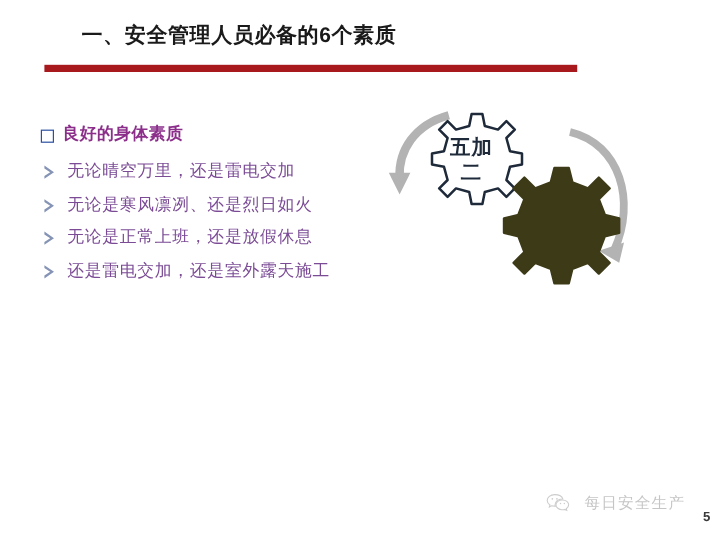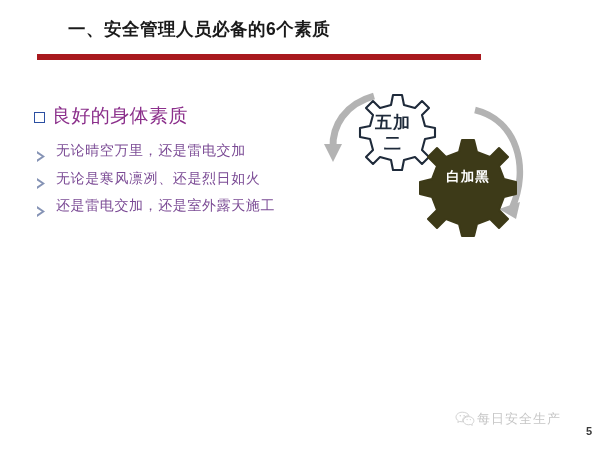--- a/index.html
+++ b/index.html
@@ -60,34 +60,34 @@
     display: inline-block;
     width: 9px;
     height: 9px;
     border: 1.6px solid #2b4fa2;
     background: transparent;
     flex: 0 0 auto;
     position: relative;
     top: 1px;
   }
   .subhead-text {
-    font-size: 19px;
-    font-weight: normal;
+    font-size: 14px;
+    font-weight: bold;
     color: #8B2F8B;
     letter-spacing: 0.4px;
     white-space: nowrap;
   }
   .bullet-list {
     list-style: none;
     margin: 0;
     padding: 0;
   }
   .bullet-item {
     display: flex;
-    align-items: flex-end;
+    align-items: flex-start;
     gap: 9px;
     margin-bottom: 10px;
     padding-left: 2px;
   }
   .arrow-bullet {
     flex: 0 0 auto;
     width: 11px;
     height: 13px;
     position: relative;
     top: 3px;
@@ -136,21 +136,21 @@
     pointer-events: none;
   }
 
   
   .watermark {
     position: absolute;
     left: 455px;
     top: 410px;
     display: flex;
     align-items: center;
-    gap: 2px;
+    gap: 12px;
     opacity: 0.42;
   }
   .wechat-icon { width: 20px; height: 16px; flex: 0 0 auto; }
   .wechat-icon svg { display: block; }
   .watermark-text {
     font-size: 13px;
     color: #777777;
     letter-spacing: 1px;
     white-space: nowrap;
   }
@@ -189,20 +189,28 @@
         </span>
         <span class="bullet-text">无论晴空万里，还是雷电交加</span>
       </li>
       <li class="bullet-item">
         <span class="arrow-bullet">
           <svg viewBox="0 0 11 13" width="11" height="13">
             <path d="M1 1 L9 6.5 L1 12 L1 9.6 L5.8 6.5 L1 3.4 Z" fill="#8593b5"></path>
           </svg>
         </span>
         <span class="bullet-text">无论是寒风凛冽、还是烈日如火</span>
+      </li>
+      <li class="bullet-item">
+        <span class="arrow-bullet">
+          <svg viewBox="0 0 11 13" width="11" height="13">
+            <path d="M1 1 L9 6.5 L1 12 L1 9.6 L5.8 6.5 L1 3.4 Z" fill="#8593b5"></path>
+          </svg>
+        </span>
+        <span class="bullet-text">无论是正常上班，还是放假休息</span>
       </li>
       <li class="bullet-item">
         <span class="arrow-bullet">
           <svg viewBox="0 0 11 13" width="11" height="13">
             <path d="M1 1 L9 6.5 L1 12 L1 9.6 L5.8 6.5 L1 3.4 Z" fill="#8593b5"></path>
           </svg>
         </span>
         <span class="bullet-text">还是雷电交加，还是室外露天施工</span>
       </li>
     </ul>
@@ -247,21 +255,20 @@
                  L125 84 L116 75 L125 66 L134 75
                  L147 70 Z" fill="#3d3a18" stroke="#3d3a18" stroke-width="2" stroke-linejoin="round"></path>
       </g>
     </svg>
 
     <div class="gear-label-light">
       <div>五加</div>
       <div>二</div>
     </div>
 
-    <div class="gear-label-dark">白加黑</div>
   </div>
 
   <div class="watermark">
     <span class="wechat-icon">
       <svg viewBox="0 0 20 16" width="20" height="16">
         <path d="M7.2 1.2 C3.6 1.2 1 3.5 1 6.1 c0 1.5 0.9 2.8 2.3 3.7 L2.8 11.4 L4.7 10.5
                  c0.8 0.2 1.6 0.3 2.5 0.3 c0.2 0 0.4 0 0.6 0 C7.6 10.3 7.6 9.9 7.6 9.5
                  c0-2.6 2.6-4.7 5.8-4.7 c0.2 0 0.4 0 0.6 0 C13.5 2.7 10.7 1.2 7.2 1.2 Z" fill="none" stroke="#888888" stroke-width="0.9"></path>
         <circle cx="5.3" cy="4.7" r="0.7" fill="#888888"></circle>
         <circle cx="9.1" cy="4.7" r="0.7" fill="#888888"></circle>

